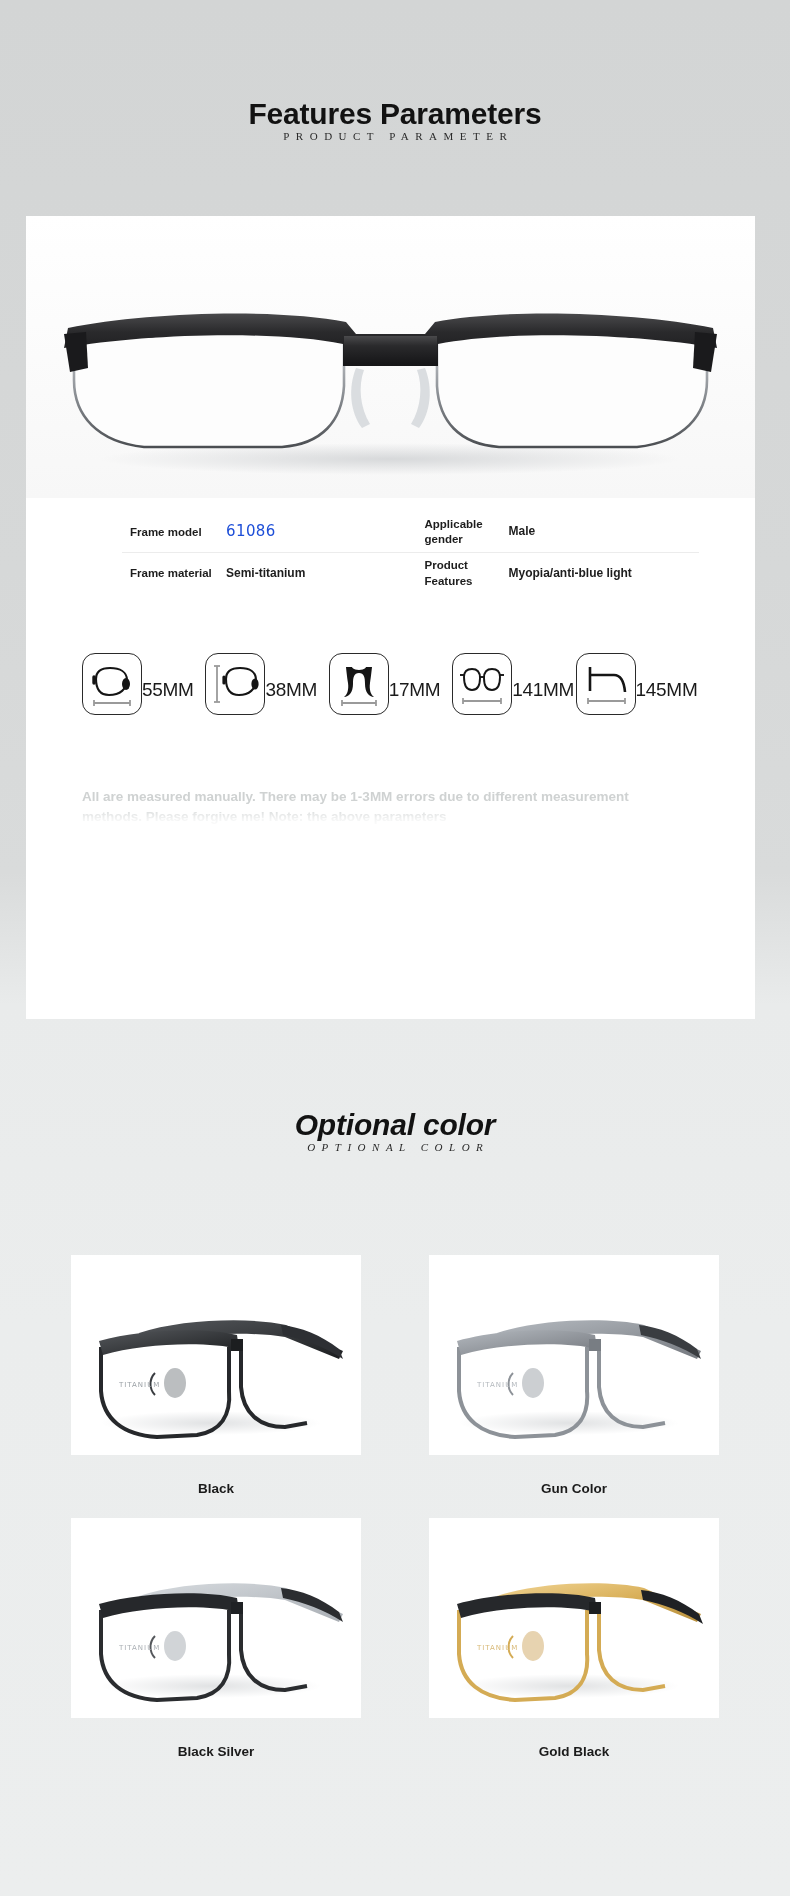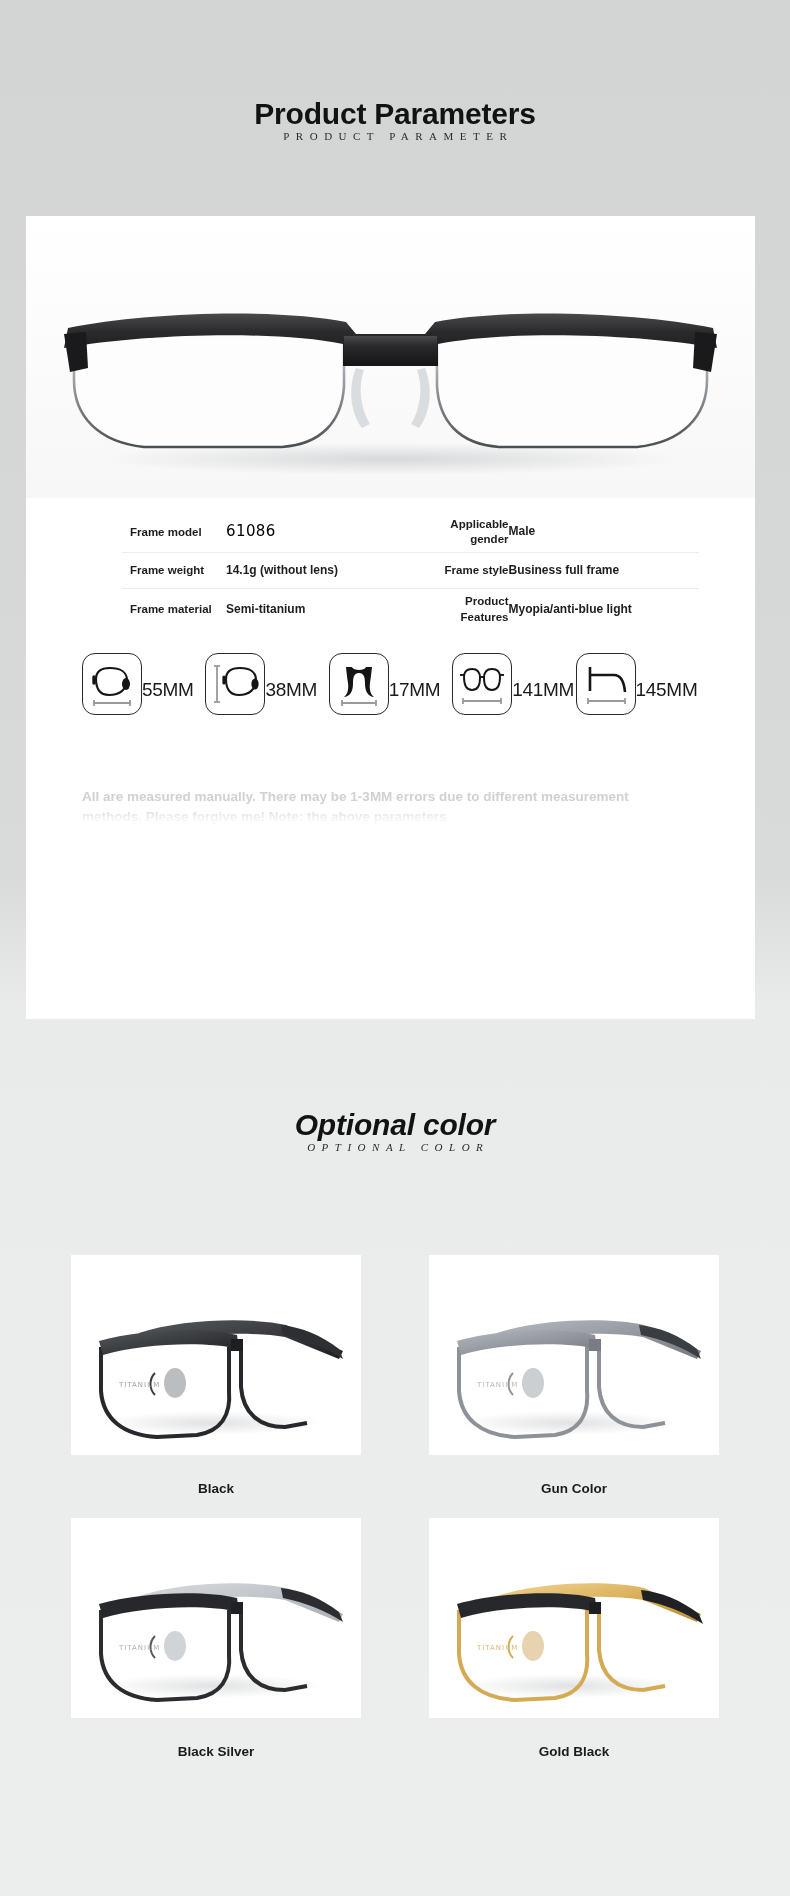--- a/index.html
+++ b/index.html
@@ -35,22 +35,22 @@
 
   
   .spec { position:absolute; left:56px; top:296px; width:617px; }
   .spec-row { display:flex; align-items:center; min-height:36px; padding:5px 0;margin-left:40px; }
   .spec-row + .spec-row { border-top:1px solid #ececec; }
   .cell-k {
     width:104px; flex:none; font-size:11.5px; font-weight:700; color:#1d1d1d;
     line-height:1.32; padding-left:8px;
   }
   .cell-v { flex:1; font-size:12px; font-weight:700; color:#1d1d1d; line-height:1.32; }
-  .cell-k.c3 { width:92px;text-align:right; }
-  .v-model { font-family:"DejaVu Sans", sans-serif; font-weight:400; font-size:15px; color:#000000; letter-spacing:0.4px; }
+  .cell-k.c3 { width:92px; }
+  .v-model { font-family:"DejaVu Sans", sans-serif; font-weight:400; font-size:15px; color:#1d4ed8; letter-spacing:0.4px; }
 
   
   .measures { position:absolute; left:56px; top:437px; width:617px; display:flex; }
   .measure { width:20%; display:flex; flex-direction:row; align-items:center; }
   .m-box {
     width:60px; height:62px; border:1px solid #2a2a2a; border-radius:13px;
     display:flex; align-items:center; justify-content:center; background:#fff;
   }
   .m-label { margin-top:11px; font-size:19px; color:#1a1a1a; font-weight:400; letter-spacing:-0.3px; }
 
@@ -79,21 +79,21 @@
   .color-photo svg { position:absolute; left:0; top:0; }
   .color-name {
     text-align:center; padding-top:26px; padding-bottom:10px;
     font-size:13.5px; font-weight:700; color:#1b1b1b;
   }
 </style>
 </head>
 <body>
 
 <div class="sec-head" style="position:absolute;left:0;top:97px;width:790px;">
-  <div class="sec-title">Product Parameters</div>
+  <div class="sec-title">Features Parameters</div>
   <div class="sec-sub">PRODUCT PARAMETER</div>
 </div>
 
 <div class="card">
 
   <div class="hero">
     <svg width="729" height="282" viewBox="0 0 729 282">
       <defs>
         <linearGradient id="heroBg" x1="0" y1="0" x2="0" y2="1">
           <stop offset="0" stop-color="#ffffff"></stop>
@@ -145,26 +145,20 @@
   </div>
 
   <div class="spec">
     <div class="spec-row">
       <div class="cell-k">Frame model</div>
       <div class="cell-v v-model">61086</div>
       <div class="cell-k c3">Applicable gender</div>
       <div class="cell-v">Male</div>
     </div>
     <div class="spec-row">
-      <div class="cell-k">Frame weight</div>
-      <div class="cell-v">14.1g (without lens)</div>
-      <div class="cell-k c3">Frame style</div>
-      <div class="cell-v">Business full frame</div>
-    </div>
-    <div class="spec-row">
       <div class="cell-k">Frame material</div>
       <div class="cell-v">Semi-titanium</div>
       <div class="cell-k c3">Product Features</div>
       <div class="cell-v">Myopia/anti-blue light</div>
     </div>
   </div>
 
   <div class="measures">
 
     <div class="measure">

